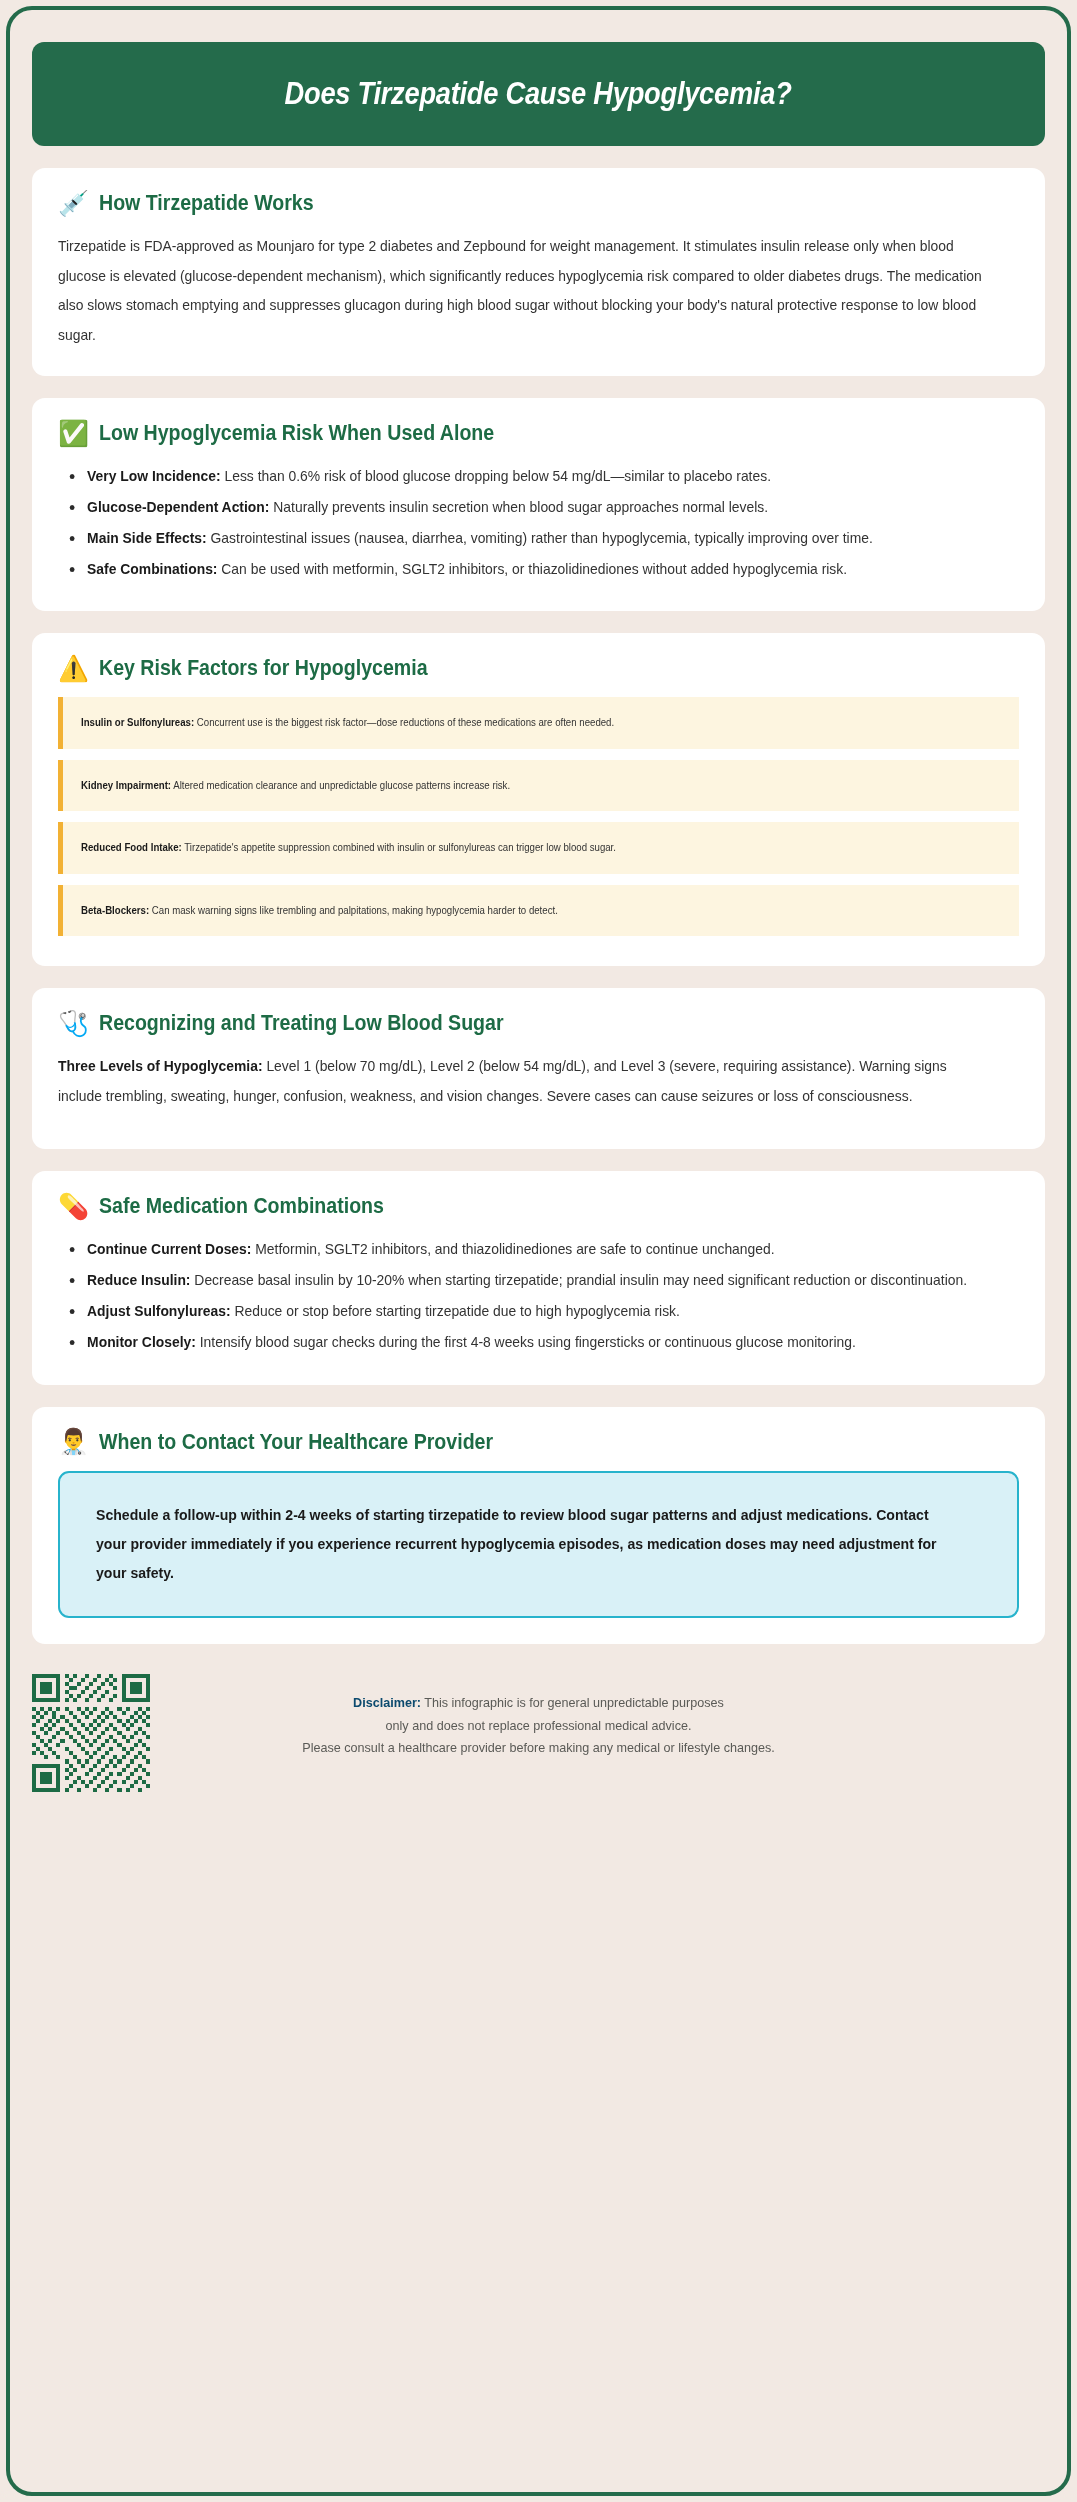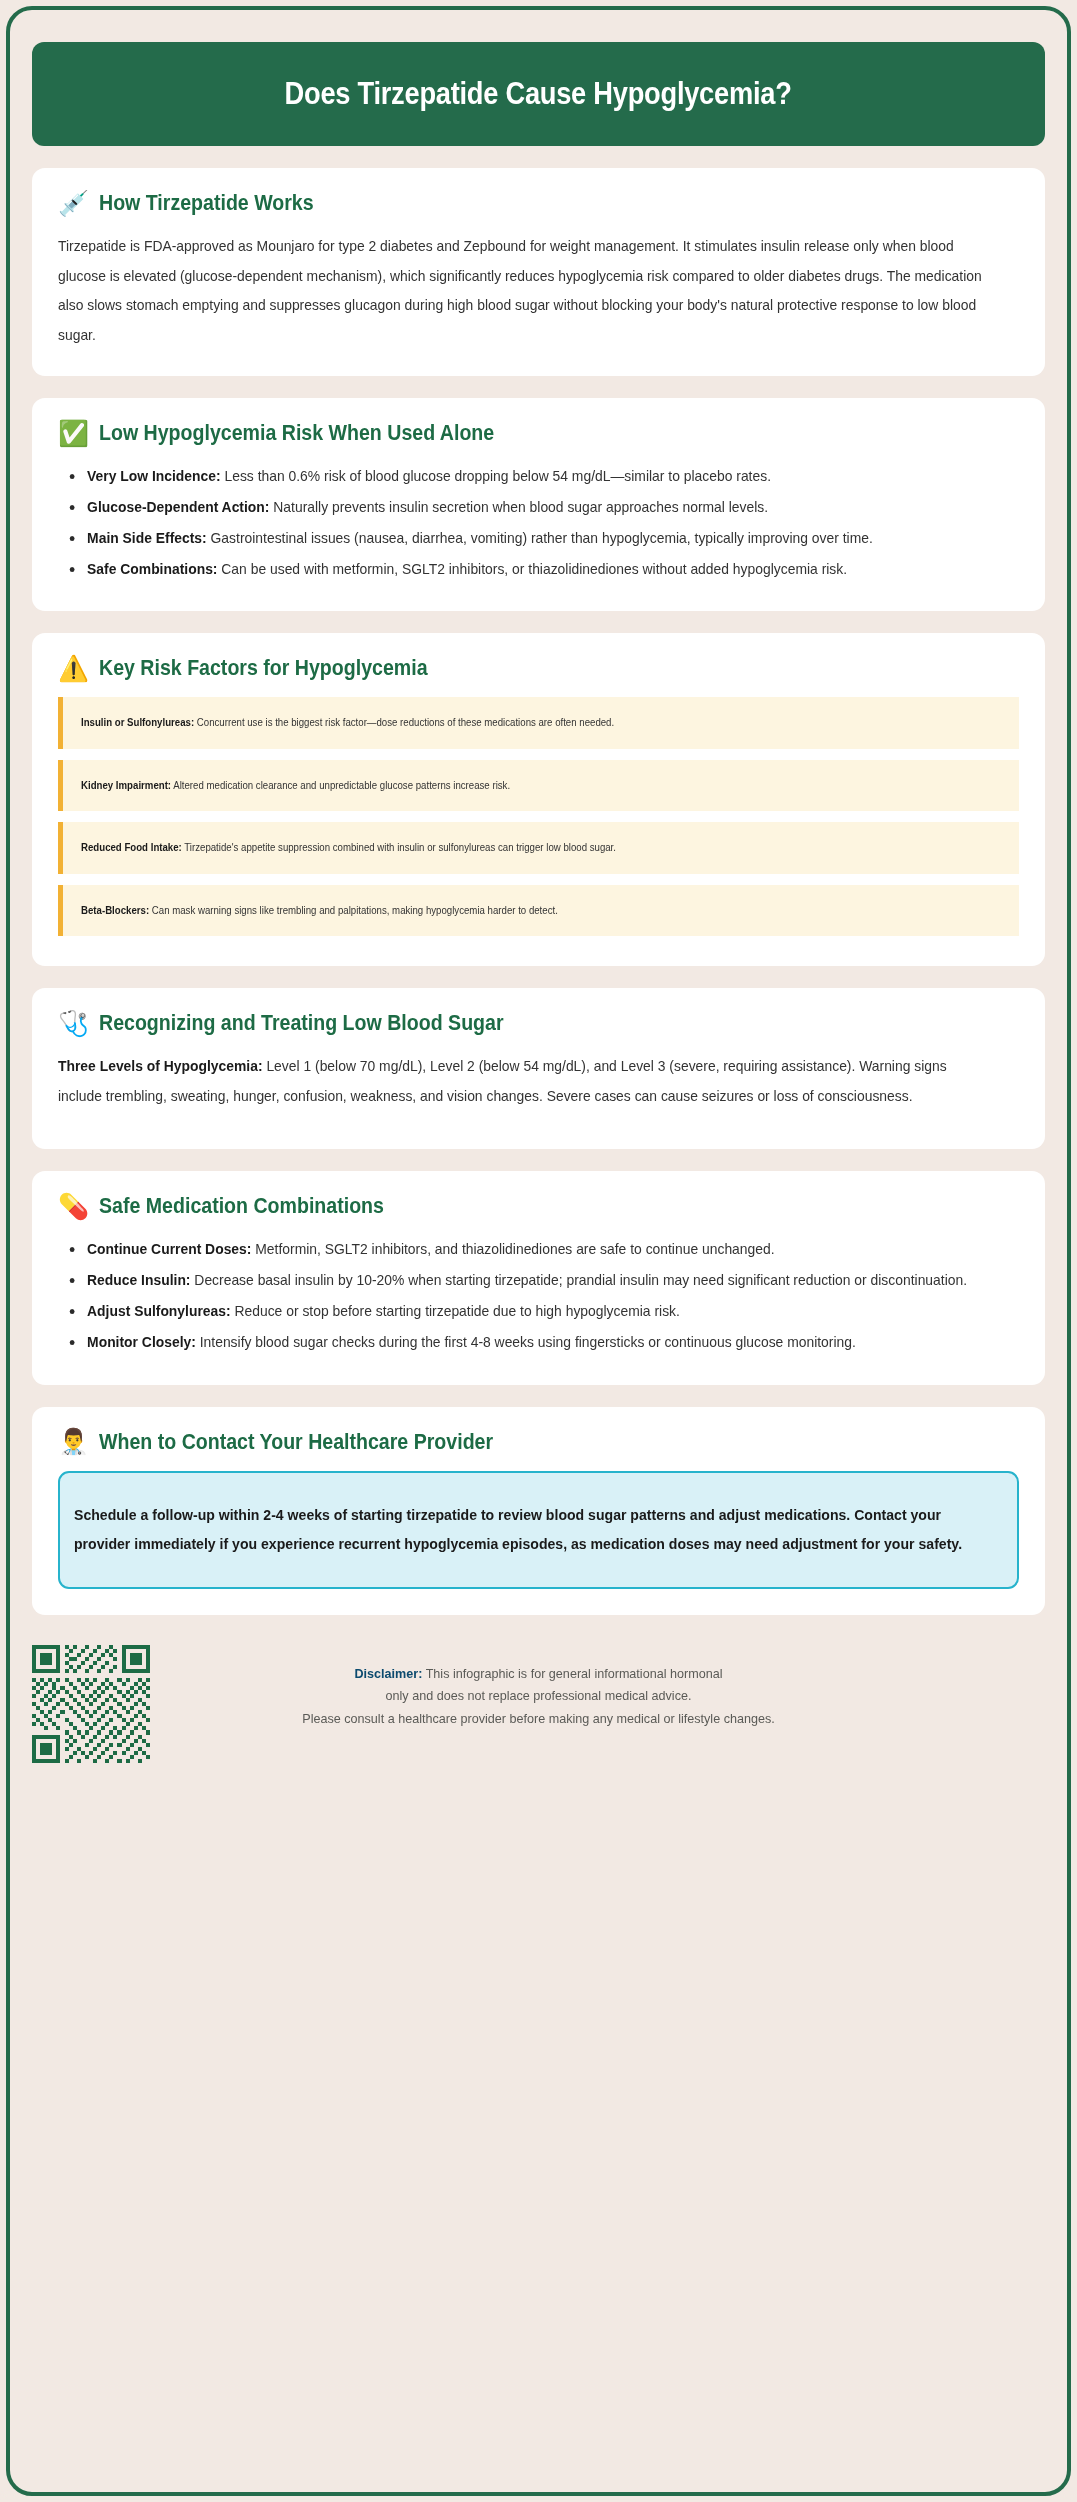--- a/index.html
+++ b/index.html
@@ -25,20 +25,21 @@
 
   
   .header-banner {
     background: #246b4b;
     border-radius: 12px;
     height: 104px;
     display: flex;
     align-items: center;
     justify-content: center;
     margin: 16px 0 22px 0;
+    font-style: italic;
   }
   .header-title {
     color: #ffffff;
     font-size: 31px;
     font-weight: bold;
     letter-spacing: -0.3px;
     font-stretch: condensed;
     transform: scaleX(0.88);
     text-align: center;
   }
@@ -123,21 +124,21 @@
   .hl-box b { color: #1a1a1a; font-weight: bold; }
   .hl-inner { transform: scaleX(0.965); transform-origin: left top; }
 
   .spacer-10 { height: 12px; }
 
   
   .callout {
     background: #d9f1f7;
     border: 2px solid #27b3cc;
     border-radius: 11px;
-    padding: 28px 14px;
+    padding: 28px 36px;
     margin-top: 4px;
   }
   .callout-text {
     font-size: 14.6px;
     line-height: 2.0;
     font-weight: bold;
     color: #1a1a1a;
     transform: scaleX(0.965);
     transform-origin: left top;
   }
@@ -514,20 +515,20 @@
           <rect x="15" y="28" width="1" height="1"></rect>
             <rect x="18" y="28" width="1" height="1"></rect>
           <rect x="21" y="28" width="1" height="1"></rect>
             <rect x="23" y="28" width="1" height="1"></rect>
           <rect x="26" y="28" width="1" height="1"></rect>
         </g>
       </svg>
     </div>
     <div class="disclaimer">
       <div>
-        <b>Disclaimer:</b><span> This infographic is for general informational hormonal</span>
+        <b>Disclaimer:</b><span> This infographic is for general unpredictable purposes</span>
       </div>
       <div>only and does not replace professional medical advice.</div>
       <div>Please consult a healthcare provider before making any medical or lifestyle changes.</div>
     </div>
   </div>
 
 </div>
 
 </body></html>

